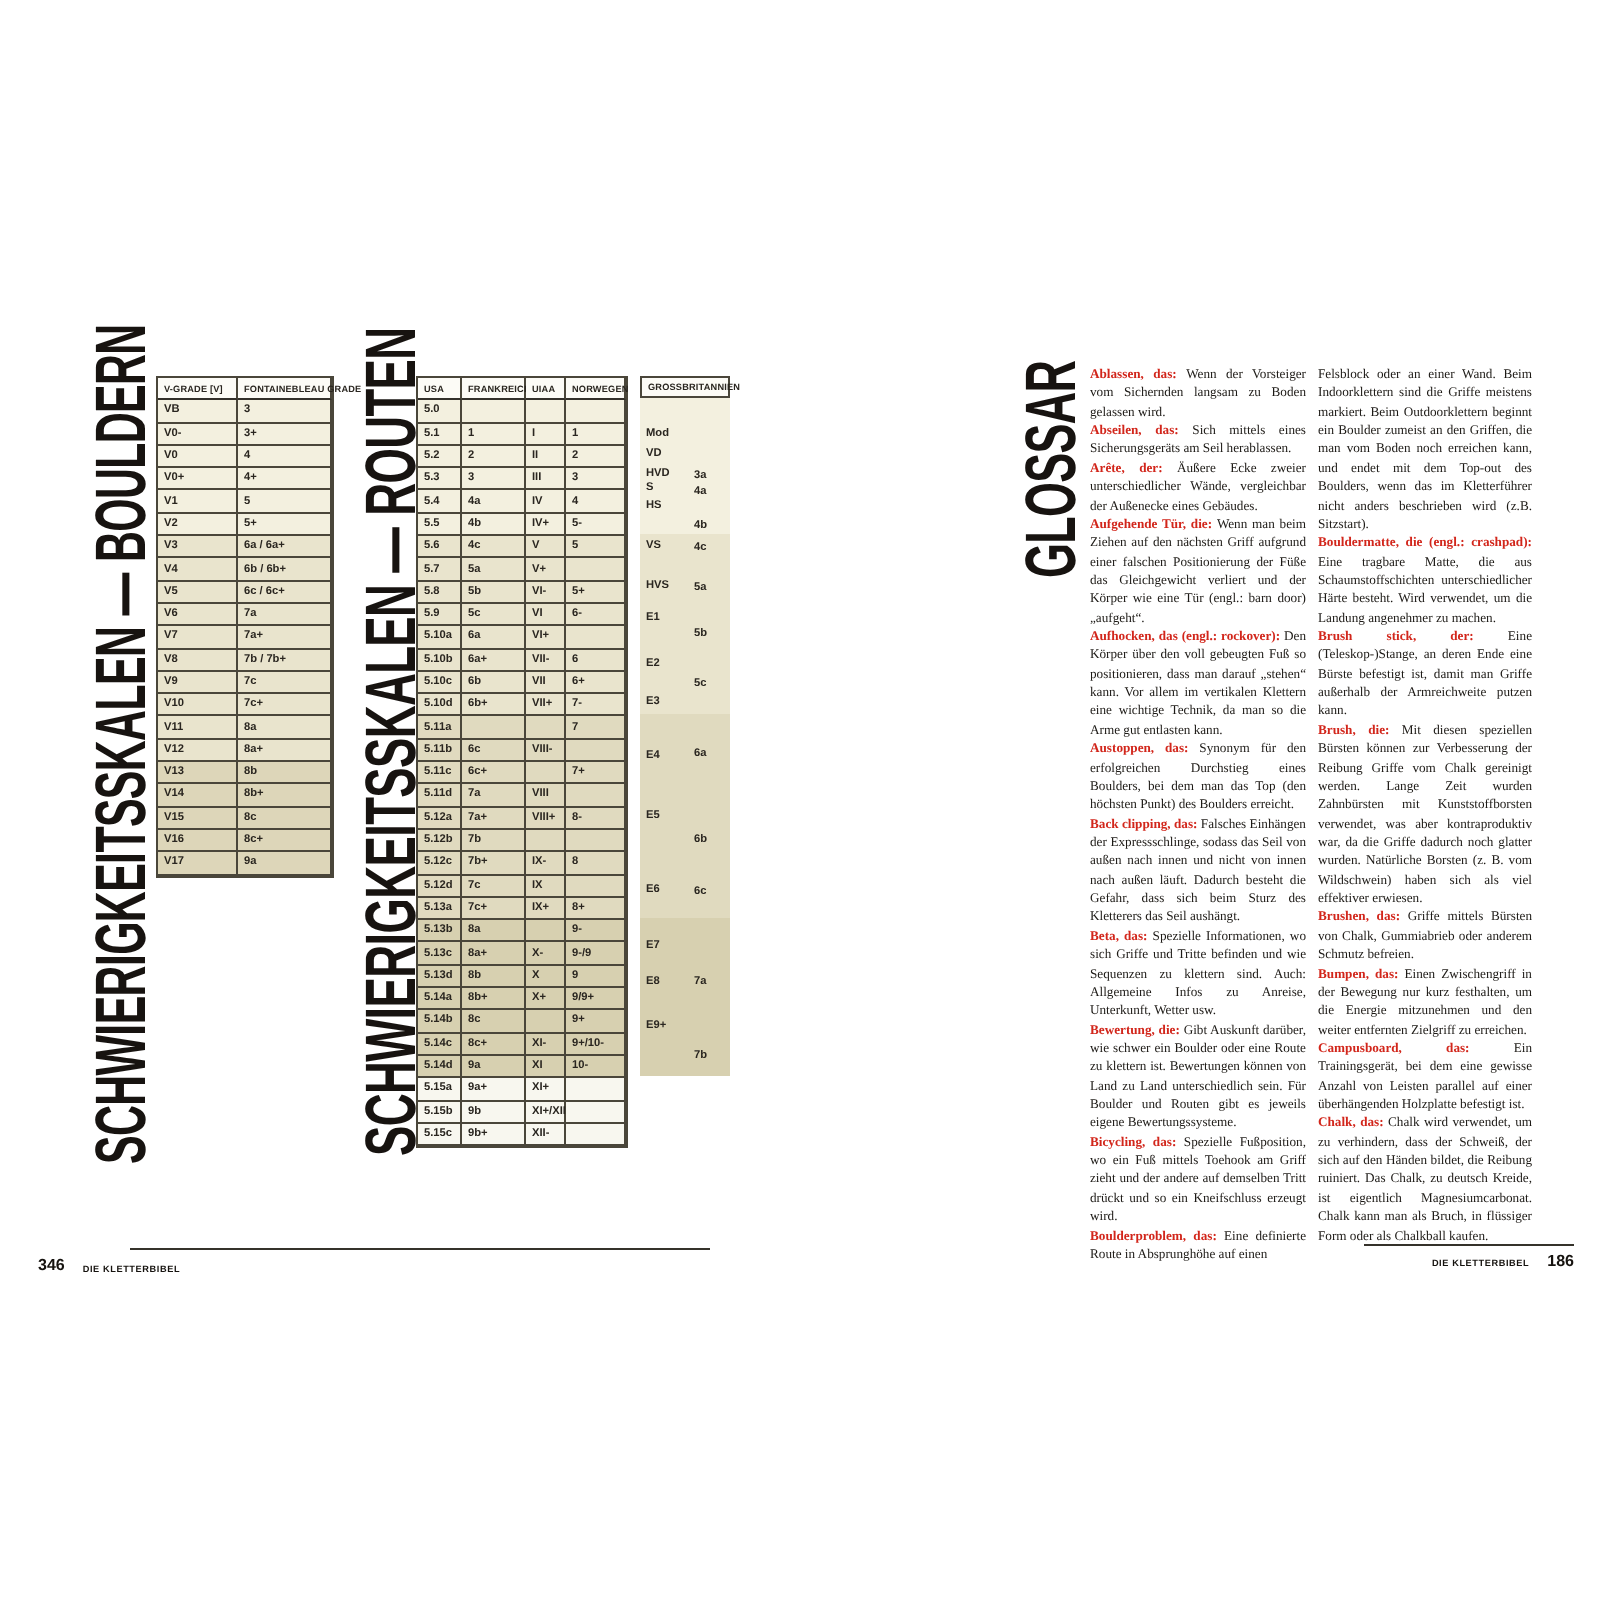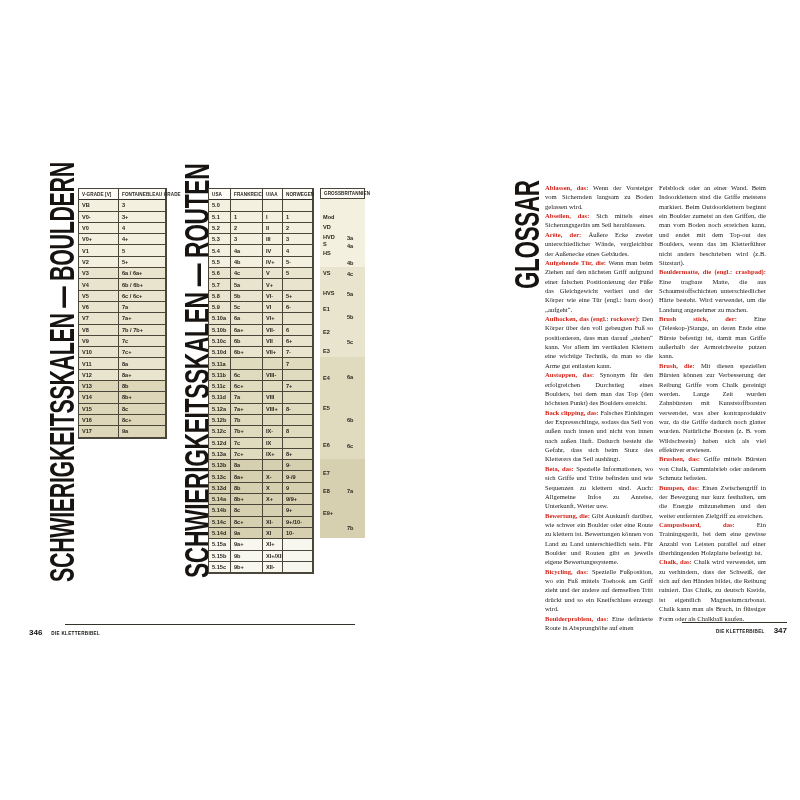--- a/index.html
+++ b/index.html
@@ -48,21 +48,21 @@
   }
   #gloss-col-1{left:545px;}
   #gloss-col-2{left:659px;width:107px;}
   .g-entry{margin:0;}
   .g-term{color:#d2261b;font-weight:700;}
   
   .rule{position:absolute;height:1px;background:#35322b;}
   #rule-left{left:65px;top:624px;width:290px;}
   #rule-right{left:682px;top:622px;width:105px;}
   .footer{position:absolute;display:flex;align-items:baseline;gap:9px;font-weight:700;color:#15120e;}
-  #footer-left{left:29px;top:628px;}
+  #footer-left{left:19px;top:628px;align-items:flex-end;}
   #footer-right{right:13px;top:626px;}
   .pagenum{font-size:8px;}
   .booktitle{font-size:4.6px;letter-spacing:0.3px;}
 </style>
 </head>
 <body>
 
 <div class="vtitle vt1">SCHWIERIGKEITSSKALEN — BOULDERN</div>
 <div class="vtitle vt2">SCHWIERIGKEITSSKALEN — ROUTEN</div>
 
@@ -317,14 +317,14 @@
   </div>
 
 <div class="rule" id="rule-left"></div>
 <div class="footer" id="footer-left">
   <span class="pagenum">346</span>
   <span class="booktitle">DIE KLETTERBIBEL</span>
 </div>
 <div class="rule" id="rule-right"></div>
 <div class="footer" id="footer-right">
   <span class="booktitle">DIE KLETTERBIBEL</span>
-  <span class="pagenum">347</span>
+  <span class="pagenum">186</span>
 </div>
 
 </body></html>

